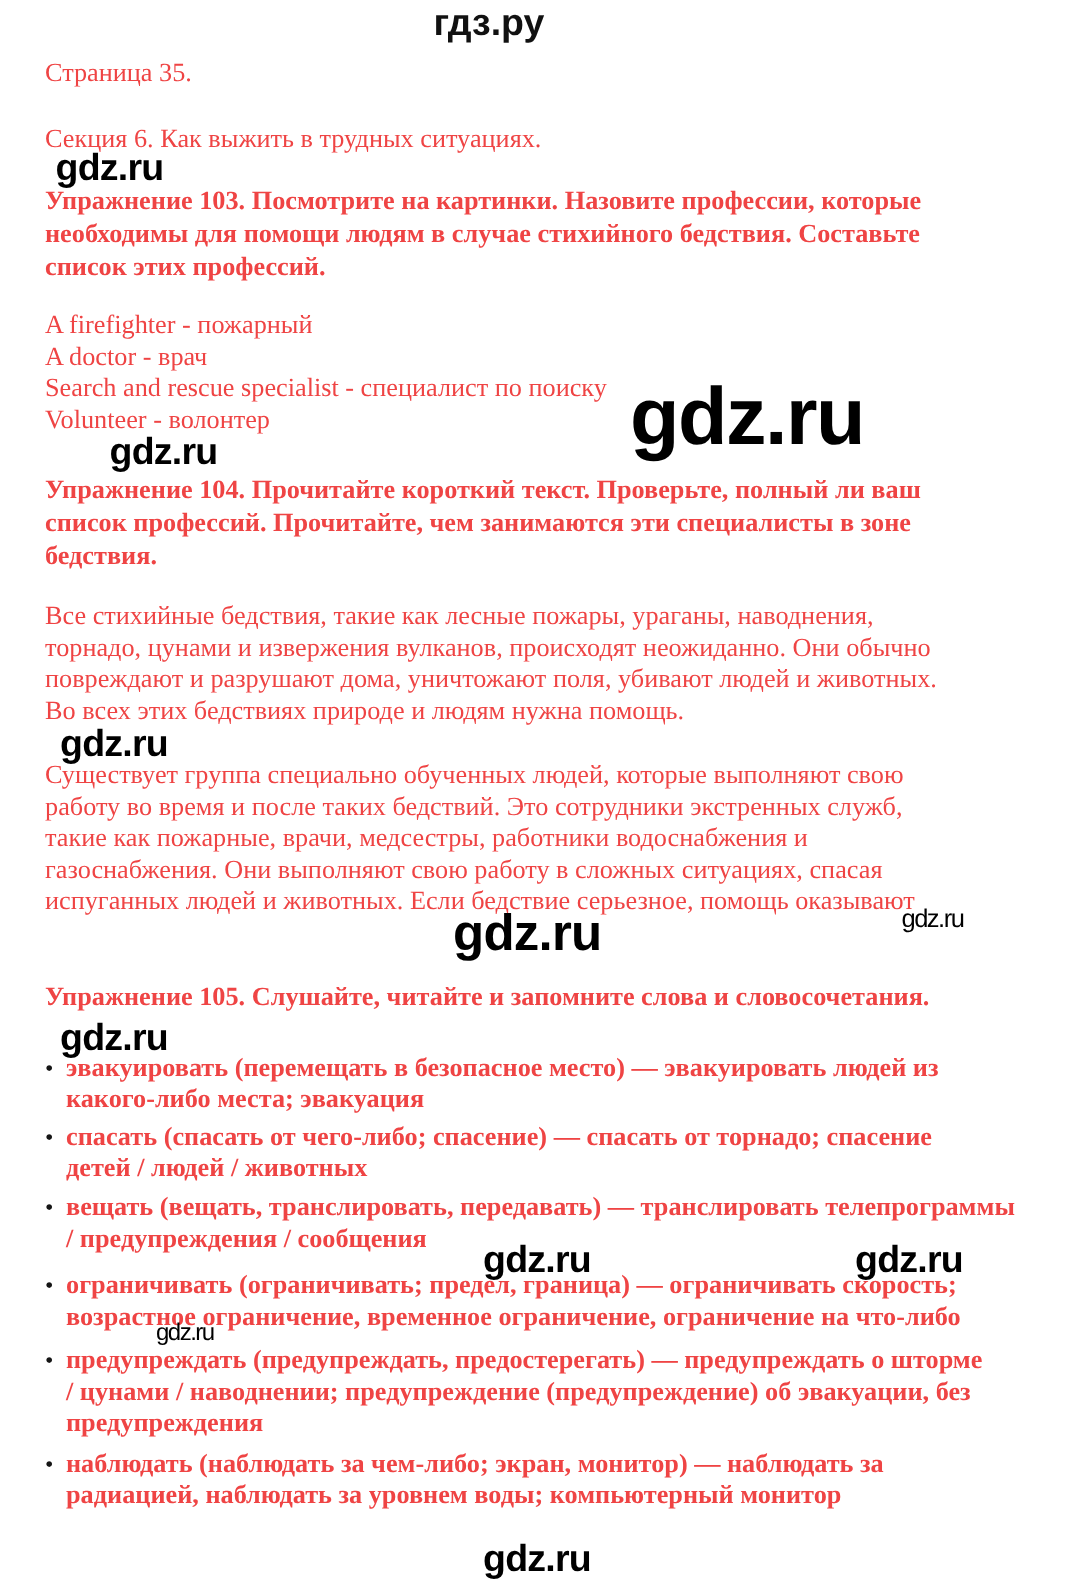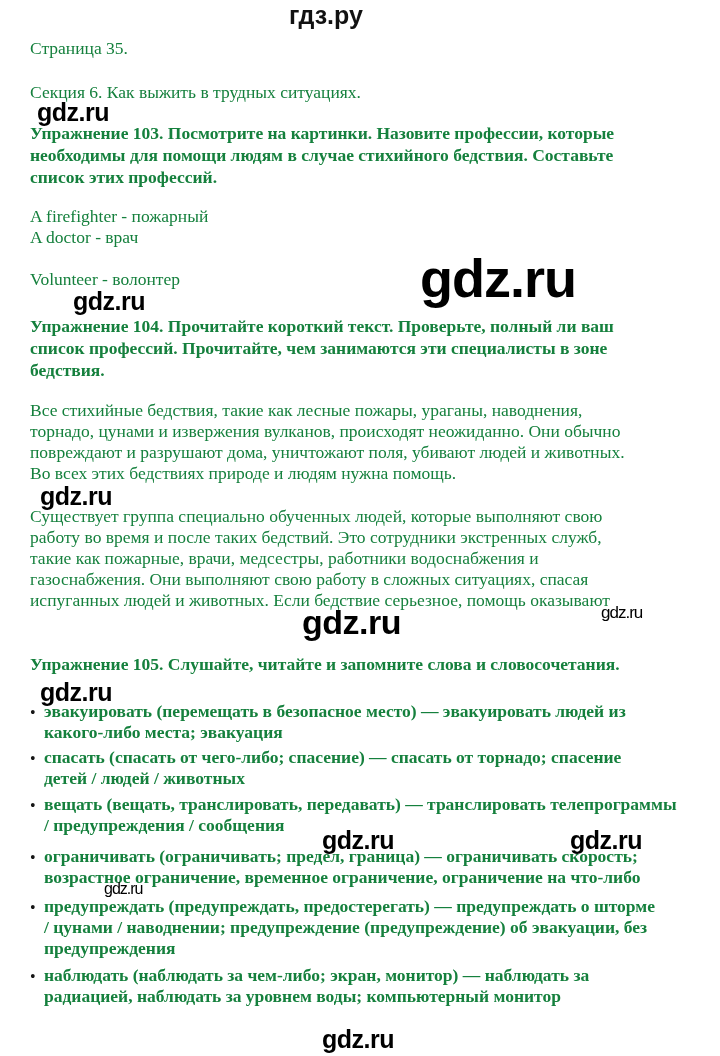--- a/index.html
+++ b/index.html
@@ -1,18 +1,18 @@
 <!DOCTYPE html>
 <html><head>
   <meta charset="utf-8">
   <style>
     html, body { margin: 0; padding: 0; background: #ffffff; }
     body { width: 720px; height: 1056px; position: relative; overflow: hidden; color: #111; }
     .page { position: absolute; left: 0; top: 0; width: 720px; height: 1056px; }
-    .t { position: absolute; left: 30px; font-family: "Liberation Serif", serif; font-size: 17.5px; line-height: 21px; white-space: nowrap; color: #15803d; transform-origin: left top; }
+    .t { position: absolute; left: 30px; font-family: "Liberation Serif", serif; font-size: 17.5px; line-height: 21px; white-space: nowrap; color: #ef4444; transform-origin: left top; }
     .b { font-weight: bold; }
     .header { position: absolute; left: 0; width: 652px; top: 0; text-align: center; font-family: "Liberation Sans", sans-serif; font-weight: bold; font-size: 25px; line-height: 26px; color: #111; }
     .wm { position: absolute; font-family: "Liberation Sans", sans-serif; font-weight: bold; color: #000; white-space: nowrap; letter-spacing: -0.5px; }
     .wm-s { position: absolute; font-family: "Liberation Sans", sans-serif; font-weight: normal; color: #000; white-space: nowrap; letter-spacing: -1px; }
     .bullet { position: absolute; left: 30px; font-family: "Liberation Serif", serif; font-size: 16px; color: #151515; }
     .li { left: 44px; font-weight: bold; }
   </style>
 </head>
 <body>
 
@@ -22,20 +22,21 @@
 
   <div class="t" style="top:38px;">Страница 35.</div>
   <div class="t" style="top:82px;">Секция 6. Как выжить в трудных ситуациях.</div>
 
   <div class="t b" style="top:123px;">Упражнение 103. Посмотрите на картинки. Назовите профессии, которые</div>
   <div class="t b" style="top:145px;">необходимы для помощи людям в случае стихийного бедствия. Составьте</div>
   <div class="t b" style="top:167px;">список этих профессий.</div>
 
   <div class="t" style="top:206px;">A firefighter - пожарный</div>
   <div class="t" style="top:227px;">A doctor - врач</div>
+  <div class="t" style="top:248px;">Search and rescue specialist - специалист по поиску</div>
   <div class="t" style="top:269px;">Volunteer - волонтер</div>
 
   <div class="t b" style="top:316px;">Упражнение 104. Прочитайте короткий текст. Проверьте, полный ли ваш</div>
   <div class="t b" style="top:338px;">список профессий. Прочитайте, чем занимаются эти специалисты в зоне</div>
   <div class="t b" style="top:360px;">бедствия.</div>
 
   <div class="t" style="top:400px;">Все стихийные бедствия, такие как лесные пожары, ураганы, наводнения,</div>
   <div class="t" style="top:421px;">торнадо, цунами и извержения вулканов, происходят неожиданно. Они обычно</div>
   <div class="t" style="top:442px;">повреждают и разрушают дома, уничтожают поля, убивают людей и животных.</div>
   <div class="t" style="top:463px;">Во всех этих бедствиях природе и людям нужна помощь.</div>

